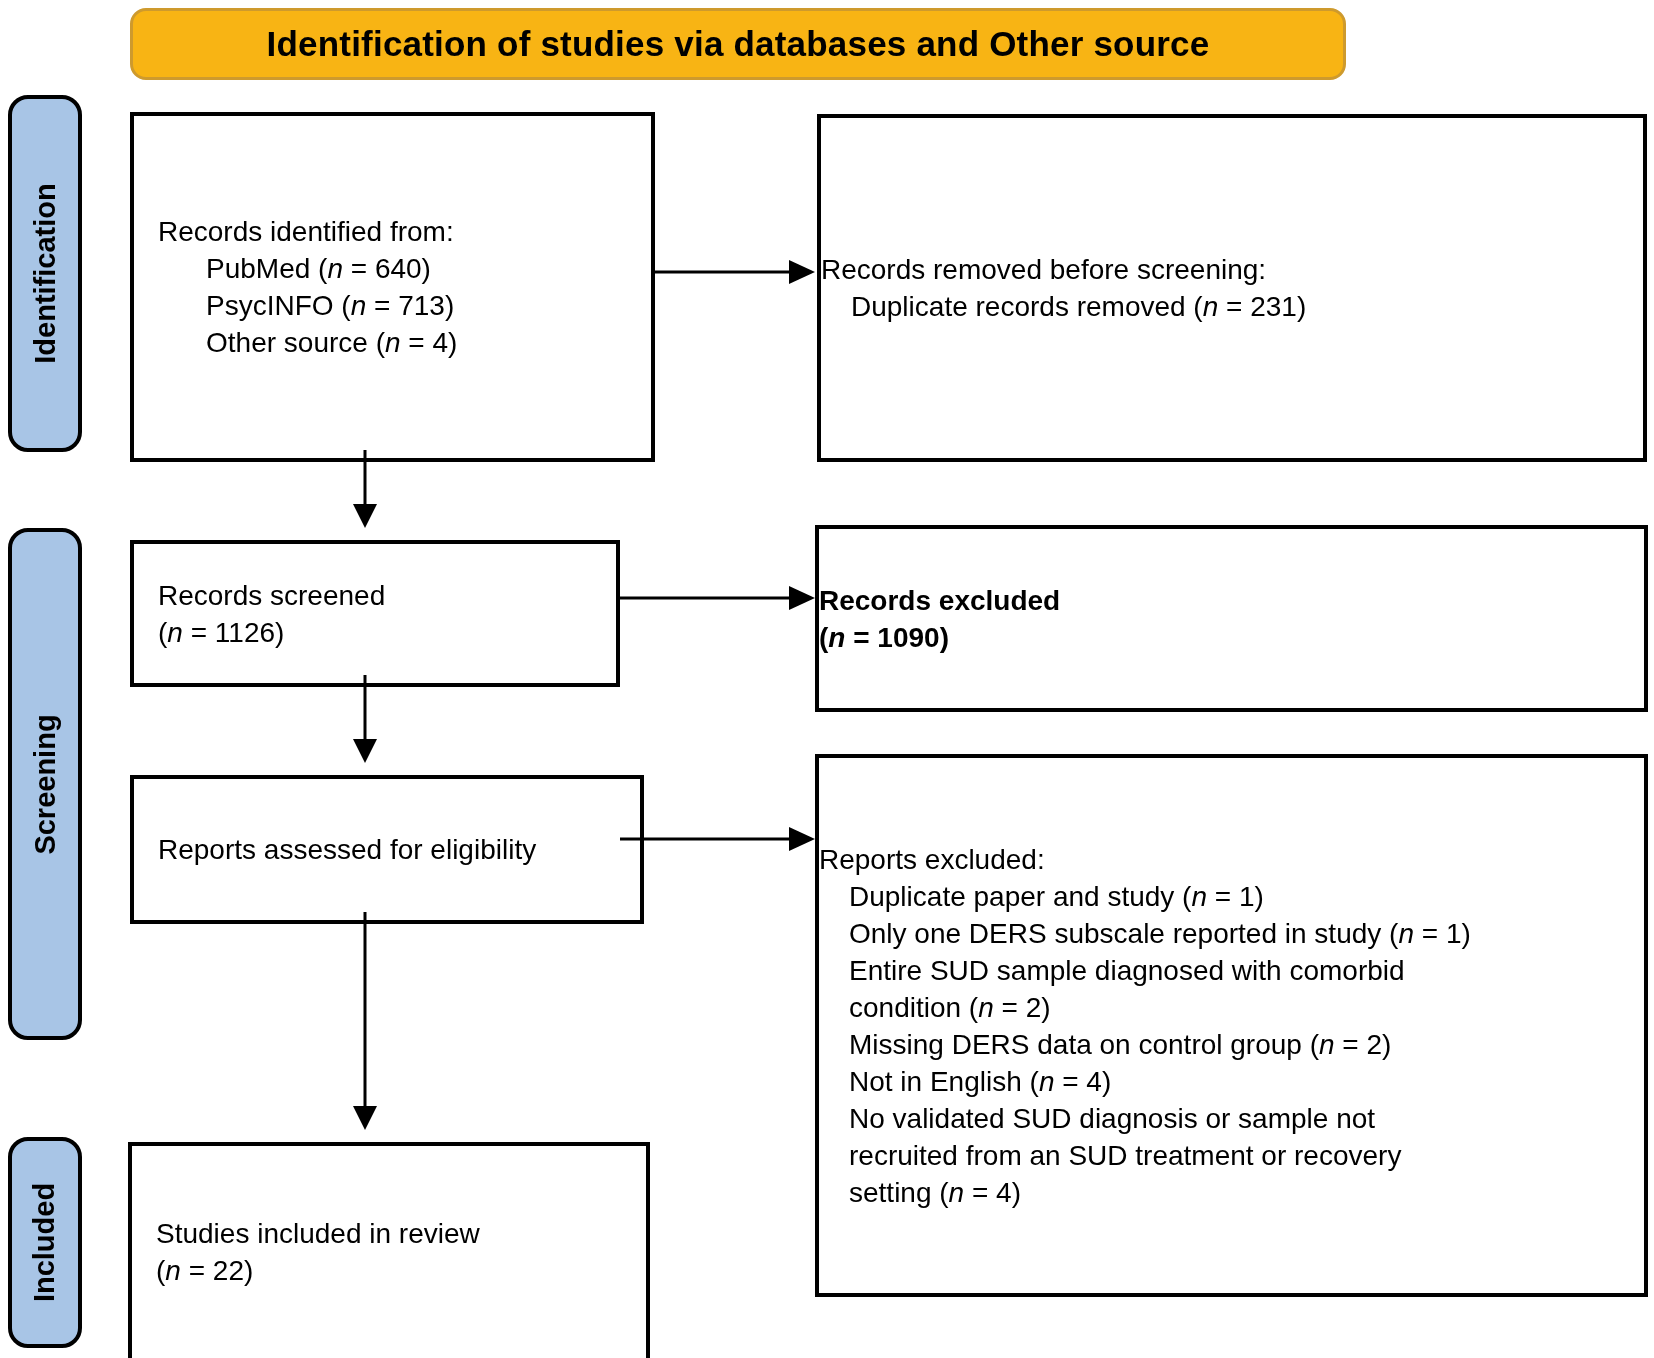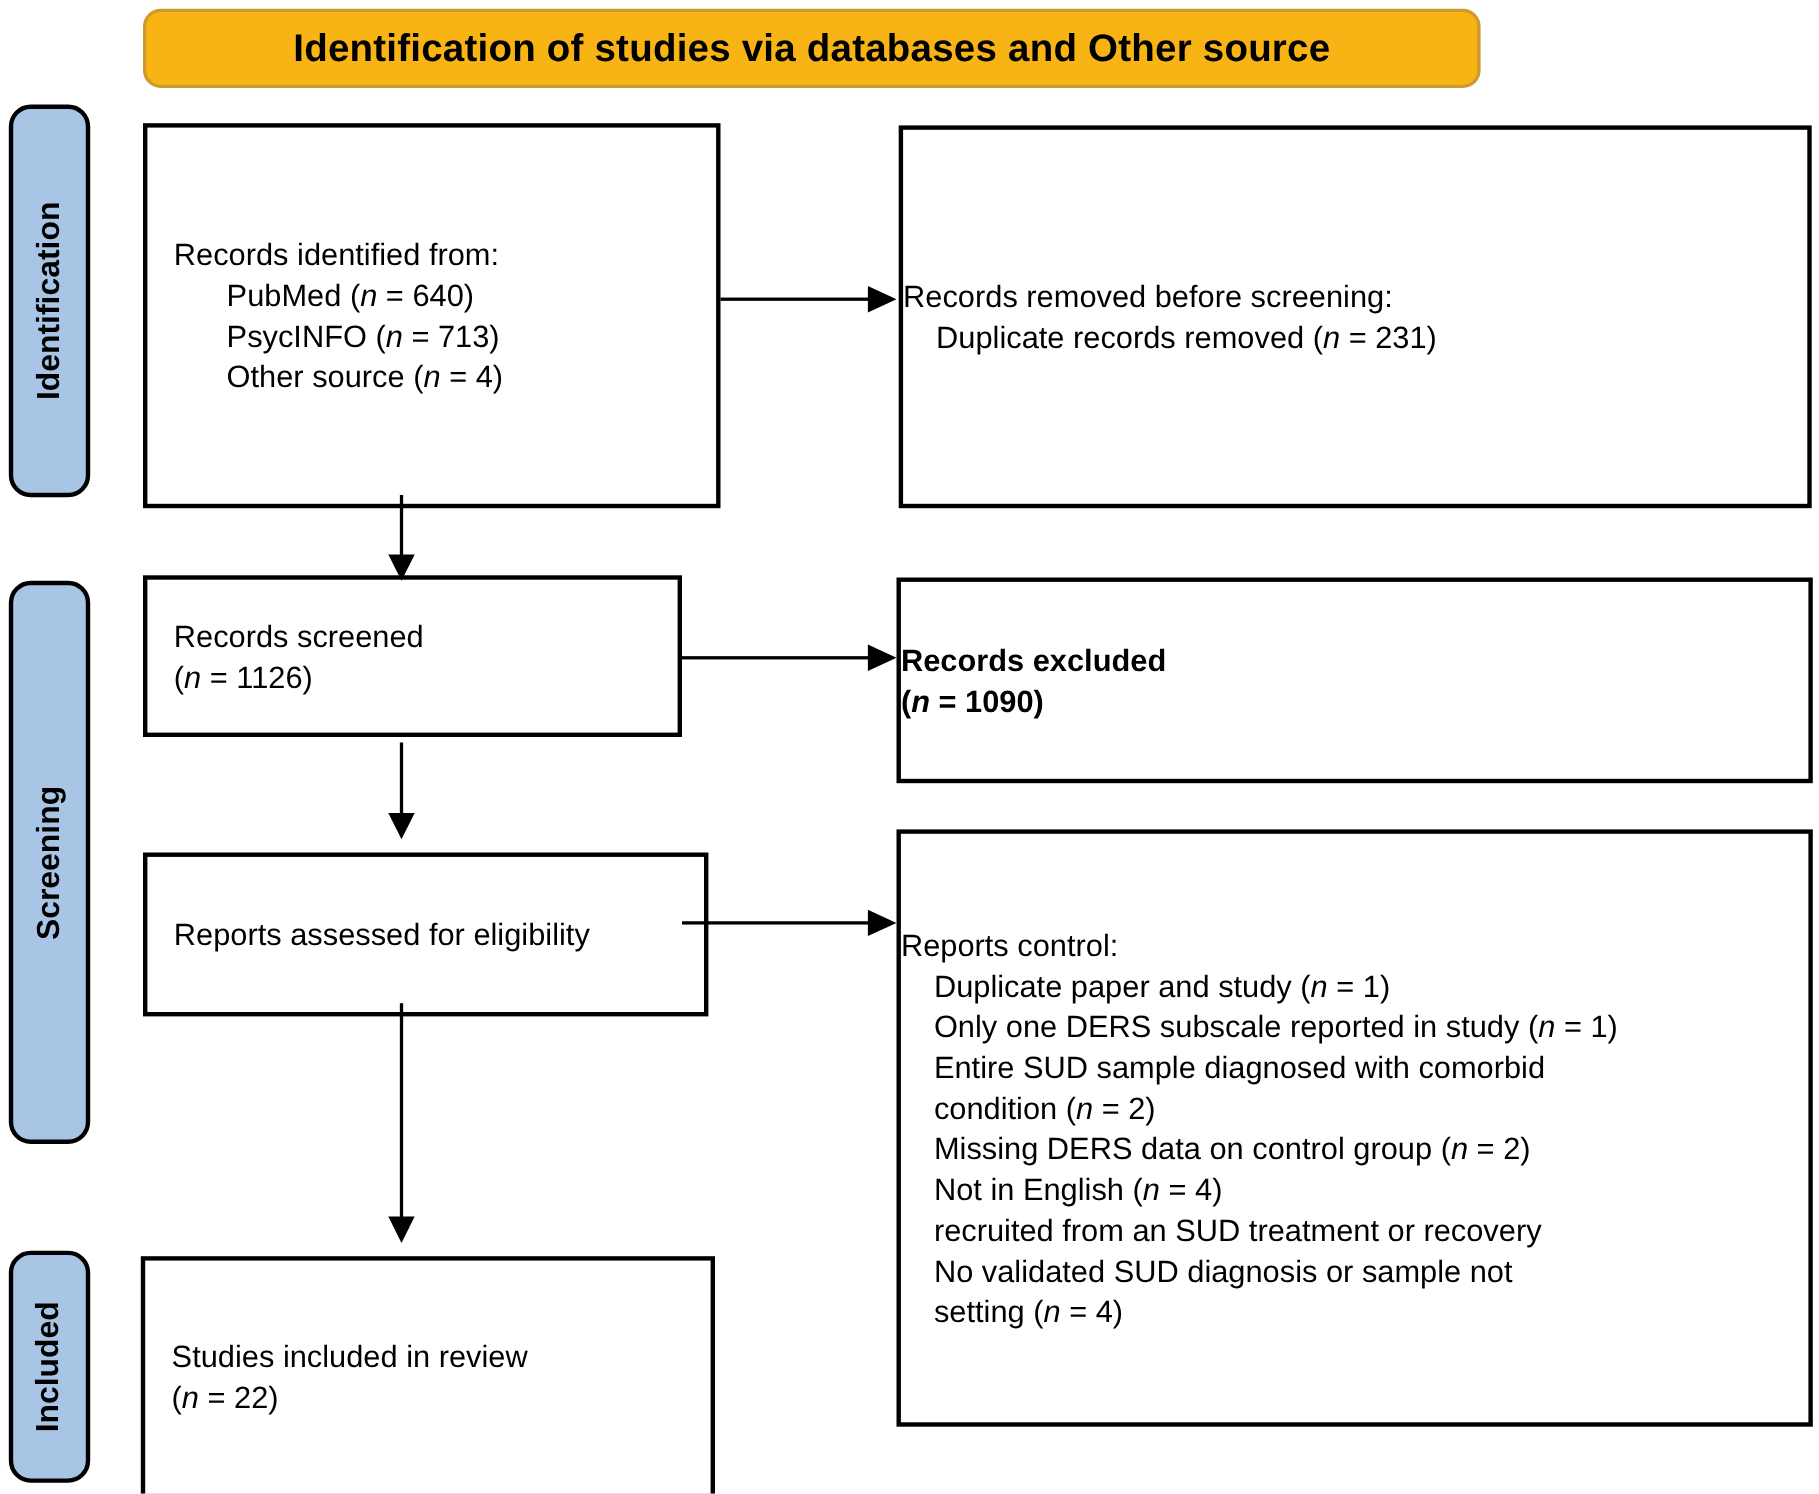--- a/index.html
+++ b/index.html
@@ -77,21 +77,21 @@
     line-height: 37px;
   }
   .left-pad  .fbox-text { padding-left: 24px; padding-right: 8px; }
   .right-pad .fbox-text { padding-right: 8px; }
   .left-pad  .tline.indent { padding-left: 48px; }
   .right-pad .tline.indent { padding-left: 30px; }
   .tline i { font-style: italic; }
 
   #box-identified       { left: 130px; top: 100px;  width: 525px; height: 350px; }
   #box-removed          { left: 817px; top: 102px;  width: 830px; height: 348px; }
-  #box-screened         { left: 130px; top: 511px;  width: 490px; height: 147px; }
+  #box-screened         { left: 130px; top: 528px;  width: 490px; height: 147px; }
   #box-excluded         { left: 815px; top: 513px;  width: 833px; height: 187px; font-weight: bold; }
   #box-assessed         { left: 130px; top: 763px;  width: 514px; height: 149px; }
   #box-reports-excluded { left: 815px; top: 742px;  width: 833px; height: 543px; }
   #box-included         { left: 128px; top: 1130px; width: 522px; height: 220px; }
 
   
   .arrow-h, .arrow-v { position: absolute; }
   .arrow-h .shaft {
     position: absolute;
     left: 0; right: 24px;
@@ -180,29 +180,29 @@
   </div>
 
   <div class="fbox left-pad" id="box-assessed">
     <div class="fbox-text">
         <div class="tline"><span>Reports assessed for eligibility</span></div>
       </div>
   </div>
 
   <div class="fbox right-pad" id="box-reports-excluded">
     <div class="fbox-text">
-        <div class="tline"><span>Reports control:</span></div>
+        <div class="tline"><span>Reports excluded:</span></div>
         <div class="tline indent"><span>Duplicate paper and study (</span><i>n</i><span> = 1)</span></div>
         <div class="tline indent"><span>Only one DERS subscale reported in study (</span><i>n</i><span> = 1)</span></div>
         <div class="tline indent"><span>Entire SUD sample diagnosed with comorbid</span></div>
         <div class="tline indent"><span>condition (</span><i>n</i><span> = 2)</span></div>
         <div class="tline indent"><span>Missing DERS data on control group (</span><i>n</i><span> = 2)</span></div>
         <div class="tline indent"><span>Not in English (</span><i>n</i><span> = 4)</span></div>
+        <div class="tline indent"><span>No validated SUD diagnosis or sample not</span></div>
         <div class="tline indent"><span>recruited from an SUD treatment or recovery</span></div>
-        <div class="tline indent"><span>No validated SUD diagnosis or sample not</span></div>
         <div class="tline indent"><span>setting (</span><i>n</i><span> = 4)</span></div>
       </div>
   </div>
 
   <div class="fbox left-pad" id="box-included">
     <div class="fbox-text">
         <div class="tline"><span>Studies included in review</span></div>
         <div class="tline"><span>(</span><i>n</i><span> = 22)</span></div>
       </div>
   </div>

